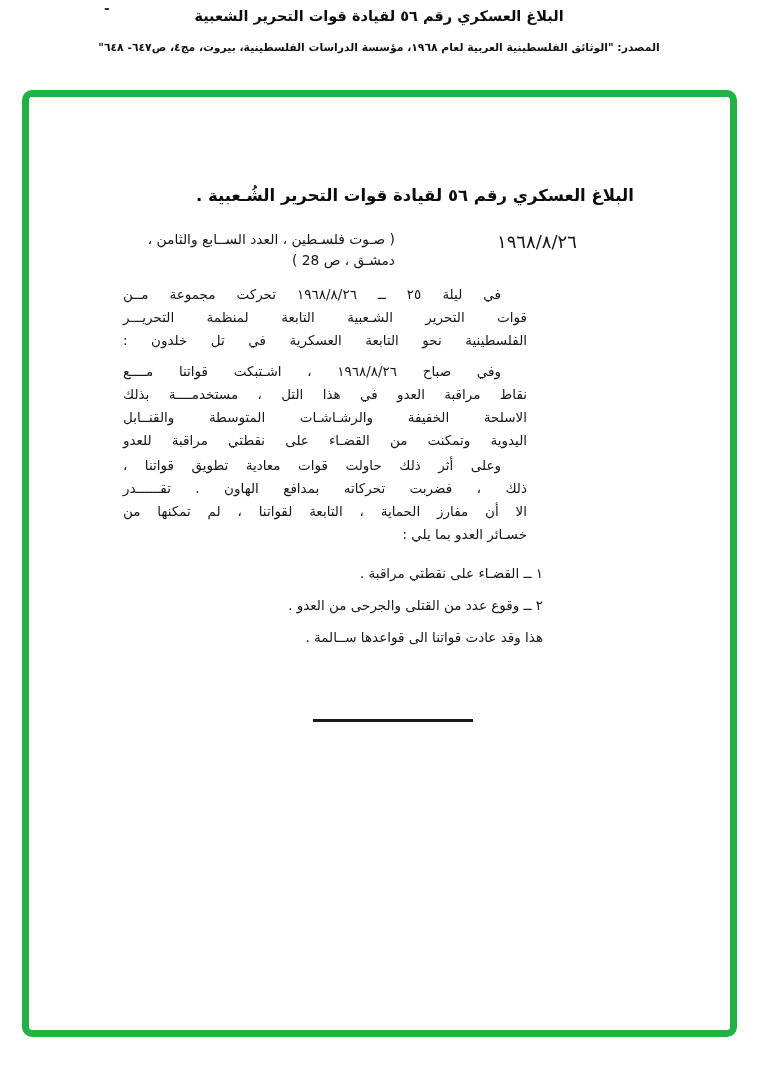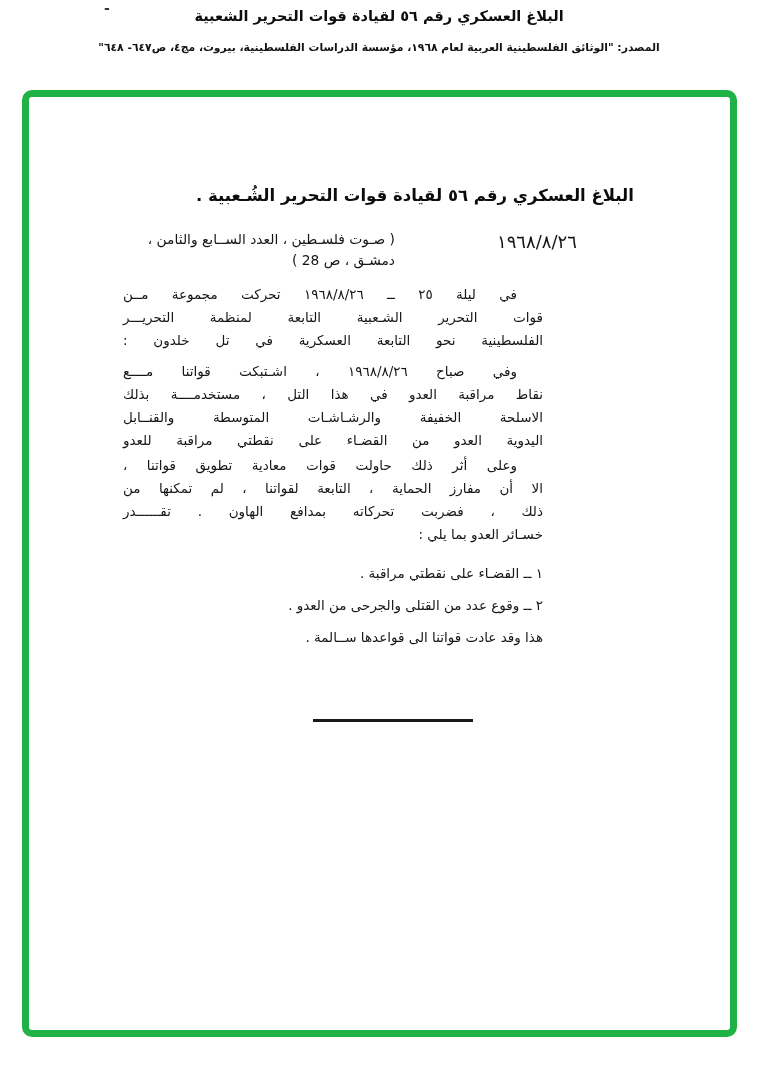--- a/index.html
+++ b/index.html
@@ -77,21 +77,21 @@
   .citation .c2 { text-align: right; padding-left: 95px; white-space: nowrap; }
   .doc-body {
     position: absolute;
     top: 283px; left: 123px;
     width: 420px;
     font-size: 13.5px;
     line-height: 23px;
     color: #161616;
     direction: rtl;
   }
-  .para { margin: 0 0 8px 0; }
+  .para { margin: 0 16px 8px 0; }
   .para.p2 { margin-bottom: 2px; }
   .para.p3 { margin-bottom: 16px; }
   .pline { text-align: justify; text-align-last: justify; }
   .pline.l-first { padding-right: 26px; }
   .pline.l-end { text-align: justify; text-align-last: right; }
   .pline.l-ind { padding-right: 34px; }
   .list-item { text-align: right; margin-bottom: 9px; }
   .closing { text-align: right; margin-top: 2px; }
   .h-rule {
     position: absolute;
@@ -124,27 +124,27 @@
     <div class="para p1">
       <div class="pline l-first">في ليلة ٢٥ ــ ١٩٦٨/٨/٢٦ تحركت مجموعة مــن</div>
       <div class="pline">قوات التحرير الشـعبية التابعة لمنظمة التحريـــر</div>
       <div class="pline">الفلسطينية نحو التابعة العسكرية في تل خلدون :</div>
     </div>
 
     <div class="para p2">
       <div class="pline l-first">وفي صباح ١٩٦٨/٨/٢٦ ، اشـتبكت قواتنا مــــع</div>
       <div class="pline">نقاط مراقبة العدو في هذا التل ، مستخدمــــة بذلك</div>
       <div class="pline">الاسلحة الخفيفة والرشـاشـات المتوسطة والقنــابل</div>
-      <div class="pline">اليدوية العدو من القضـاء على نقطتي مراقبة للعدو</div>
+      <div class="pline">اليدوية وتمكنت من القضـاء على نقطتي مراقبة للعدو</div>
     </div>
 
     <div class="para p3">
       <div class="pline l-first">وعلى أثر ذلك حاولت قوات معادية تطويق قواتنا ،</div>
+      <div class="pline">ذلك ، فضربت تحركاته بمدافع الهاون . تقــــــدر</div>
       <div class="pline">الا أن مفارز الحماية ، التابعة لقواتنا ، لم تمكنها من</div>
-      <div class="pline">ذلك ، فضربت تحركاته بمدافع الهاون . تقــــــدر</div>
       <div class="pline l-end">خسـائر العدو بما يلي :</div>
     </div>
 
     <div class="list-item">١ ــ القضـاء على نقطتي مراقبة .</div>
     <div class="list-item">٢ ــ وقوع عدد من القتلى والجرحى من العدو .</div>
 
     <div class="closing">هذا وقد عادت قواتنا الى قواعدها ســالمة .</div>
   </div>
 
   <div class="h-rule"></div>

